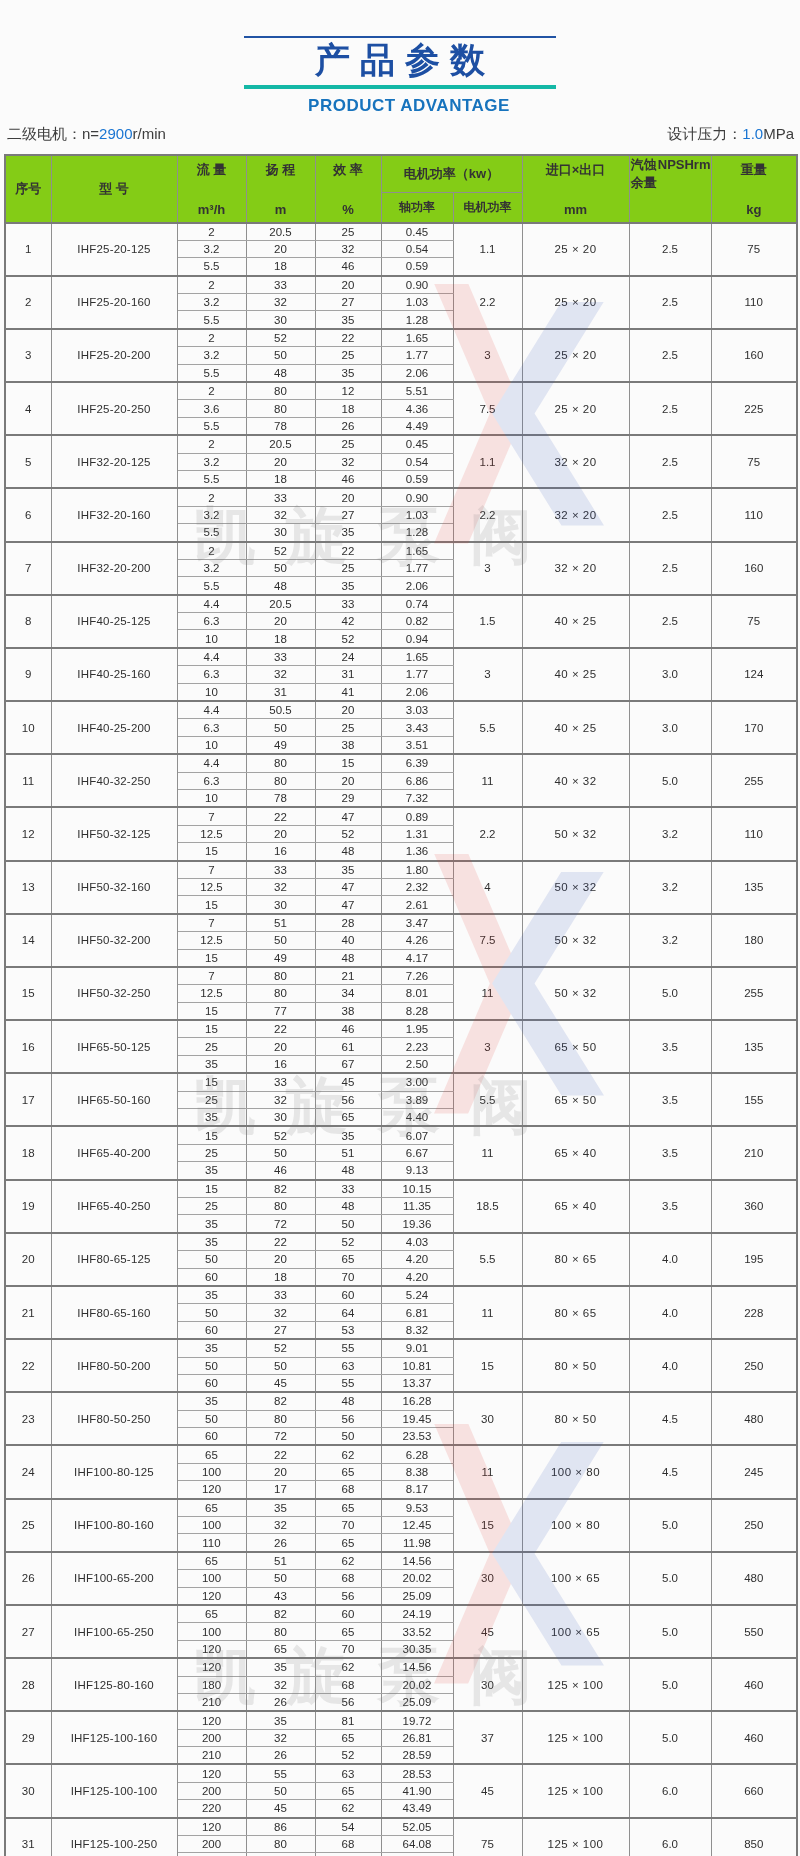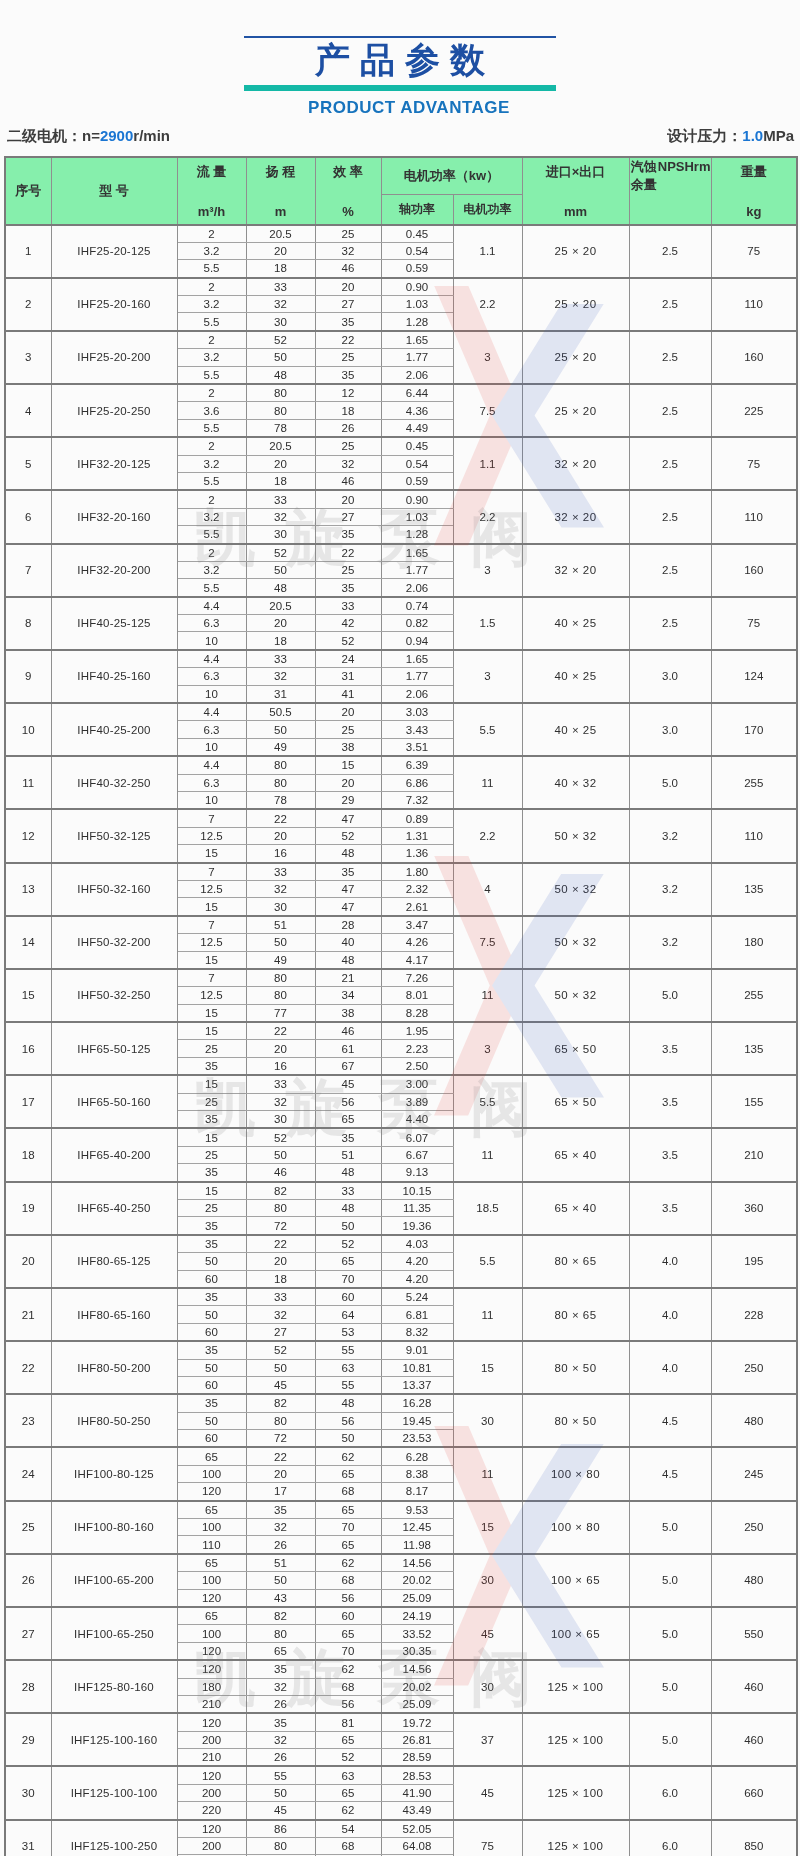--- a/index.html
+++ b/index.html
@@ -7,47 +7,47 @@
     width:800px;height:1856px;overflow:hidden;position:relative;
     background:#fbfbfb;
     font-family:"Liberation Sans","DejaVu Sans",sans-serif;
     -webkit-font-smoothing:antialiased;
   }
   .page{width:800px;position:relative;}
 
   
   .title-block{
     width:312px;margin:36px auto 0 auto;text-align:center;
-    border-top:2px solid #2153a4;border-bottom:6px solid #14b8a6;
+    border-top:2px solid #2153a4;border-bottom:4px solid #14b8a6;
     padding:3px 0 5px 0;
   }
   .page-title{
     margin:0;font-size:35px;font-weight:bold;color:#1d4fa3;
     letter-spacing:10px;padding-left:10px;line-height:1.1;
   }
   .page-subtitle{
     text-align:center;margin-top:7px;font-size:17px;font-weight:bold;
     color:#1773bd;letter-spacing:0.5px;padding-left:18px;
   }
 
   
   .info-row{
     display:flex;justify-content:space-between;align-items:flex-end;
-    margin:9px 6px 0 7px;font-size:15px;font-weight:bold;color:#3d3d3d;
+    margin:9px 6px 0 7px;font-size:15px;font-weight:normal;color:#3d3d3d;
   }
   .info-row .hl{color:#1a75d2;}
 
   
   .table-wrap{position:relative;margin:10px 4px 0 4px;}
   table.spec{
     width:792px;border-collapse:collapse;table-layout:fixed;
     border:2px solid #7a7a7a;background:transparent;
   }
   thead th{
-    background:#86efac;border:1px solid #8f8f8f;
+    background:#84cc16;border:1px solid #8f8f8f;
     font-size:13px;font-weight:bold;color:#333;
     padding:0;vertical-align:middle;margin-left:32px;
   }
   th .hcell{display:flex;flex-direction:column;justify-content:space-between;height:56px;padding:5px 0;}
   th .hcell3{display:flex;flex-direction:row;justify-content:center;height:100%;line-height:1.4;}
   th .unit{font-weight:bold;font-size:13px;}
   tr.hrow1 th{height:36px;}
   tr.hrow2 th{height:29px;font-size:12px;}
   tbody td{
     border:1px solid #a3a3a3;border-left:1px solid #8f8f8f;border-right:1px solid #8f8f8f;
@@ -222,21 +222,21 @@
             <td>48</td>
             <td>35</td>
             <td>2.06</td>
           </tr>
           <tr class="group-start">
             <td class="seq" rowspan="3">4</td>
             <td class="model" rowspan="3">IHF25-20-250</td>
             <td>2</td>
             <td>80</td>
             <td>12</td>
-            <td>6.44</td>
+            <td>5.51</td>
             <td rowspan="3">7.5</td>
             <td class="ports" rowspan="3">25 × 20</td>
             <td rowspan="3">2.5</td>
             <td rowspan="3">225</td>
           </tr>
           <tr>
             <td>3.6</td>
             <td>80</td>
             <td>18</td>
             <td>4.36</td>

